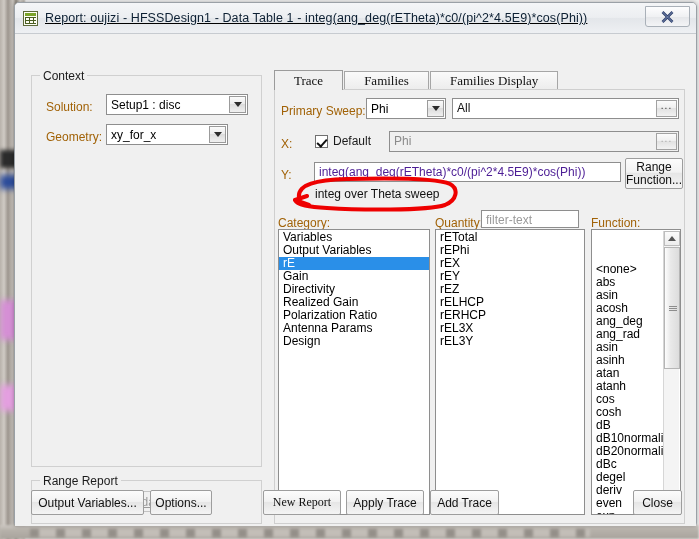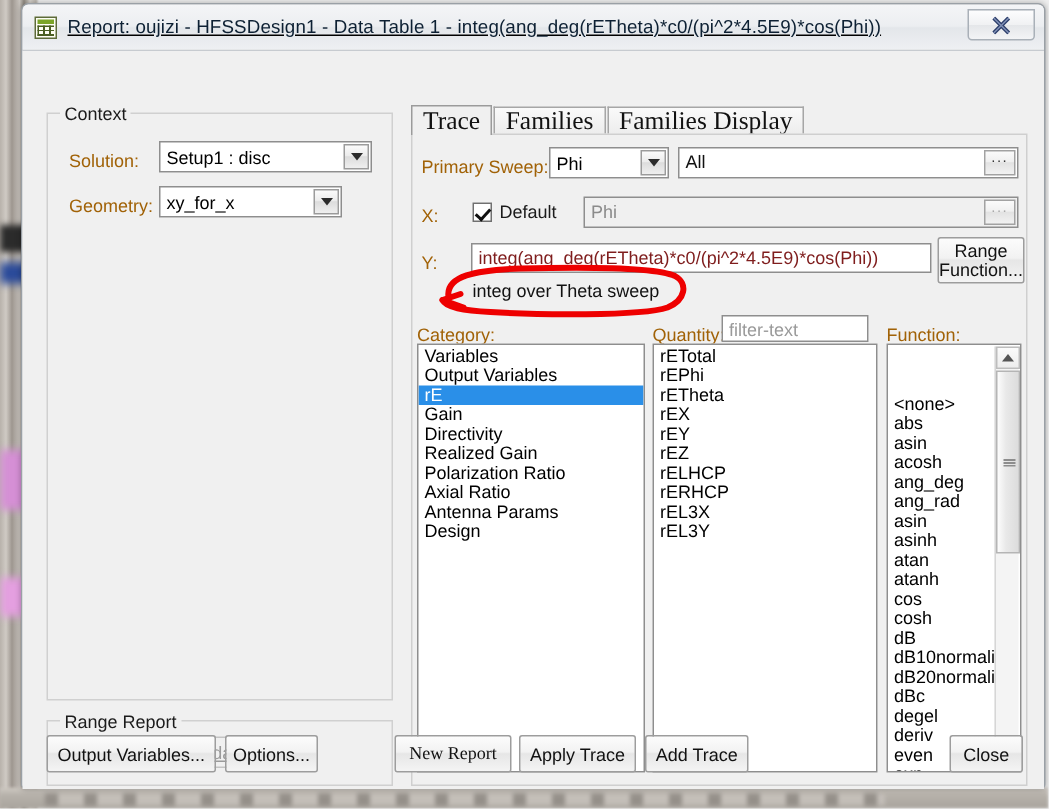--- a/index.html
+++ b/index.html
@@ -139,21 +139,21 @@
     border-left: 4px solid transparent;
     border-right: 4px solid transparent;
     border-top: 5px solid #2b2b2b;
   }
 
   .textbox {
     position: absolute;
     height: 21px;
     background: #ffffff;
     border: 1px solid #8e8e8e;
-    font-size: 12px; color: #7f1d1d;
+    font-size: 12px; color: #4c1d95;
     padding: 2px 4px;
     white-space: nowrap; overflow: hidden;
   }
   .textbox.readonly { background:#f0f0f0; color:#8b8b8b; }
 
   .dotsbtn {
     position: absolute;
     width: 21px; height: 17px;
     background: linear-gradient(180deg,#fbfbfb 0%,#f0f0f0 45%,#e2e2e2 50%,#f2f2f2 100%);
     border: 1px solid #a2a2a2;
@@ -173,23 +173,23 @@
   }
   .btn.disabled { color:#9a9a9a; background:#f0f0f0; border-color:#c3c3c3; }
 
   
   #tabstrip {
     position: absolute; left: 259px; top: 36px; width: 411px; height: 20px;
     display: flex; align-items: flex-end;
   }
   .tab {
     height: 19px;
-    padding: 0 7px;
+    padding: 0 19px;
     font-family: "Liberation Serif", serif;
-    font-size: 17px; color: #111;
+    font-size: 13px; color: #111;
     background: linear-gradient(180deg,#fafafa 0%,#ececec 100%);
     border: 1px solid #a6a6a6;
     border-bottom: none;
     display: flex; align-items: center;
     cursor: pointer;
     margin-right: 1px;
   }
   .tab.active {
     background: #f0f0f0;
     border-color: #9b9b9b;
@@ -382,35 +382,33 @@
     <div class="row-label" style="left:263px; top:182px;">Category:</div>
     <div class="listbox" style="left:263px; top:195px; width:152px; height:286px;">
       <ul>
         <li>Variables</li>
         <li>Output Variables</li>
         <li class="sel">rE</li>
         <li>Gain</li>
         <li>Directivity</li>
         <li>Realized Gain</li>
         <li>Polarization Ratio</li>
-        <li>Axial Ratio</li>
         <li>Antenna Params</li>
         <li>Design</li>
       </ul>
     </div>
 
     <div class="row-label" style="left:420px; top:182px;">Quantity:</div>
     <div class="textbox" style="left:466px; top:176px; width:98px; height:18px; color:#9a9a9a;">
       <span>filter-text</span>
     </div>
     <div class="listbox" style="left:420px; top:195px; width:150px; height:286px;">
       <ul>
         <li>rETotal</li>
         <li>rEPhi</li>
-        <li>rETheta</li>
         <li>rEX</li>
         <li>rEY</li>
         <li>rEZ</li>
         <li>rELHCP</li>
         <li>rERHCP</li>
         <li>rEL3X</li>
         <li>rEL3Y</li>
       </ul>
     </div>
 

